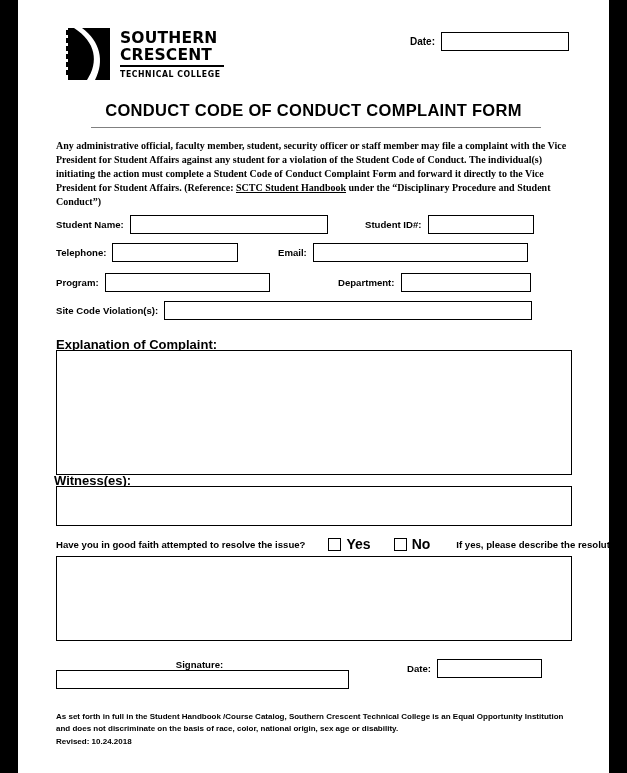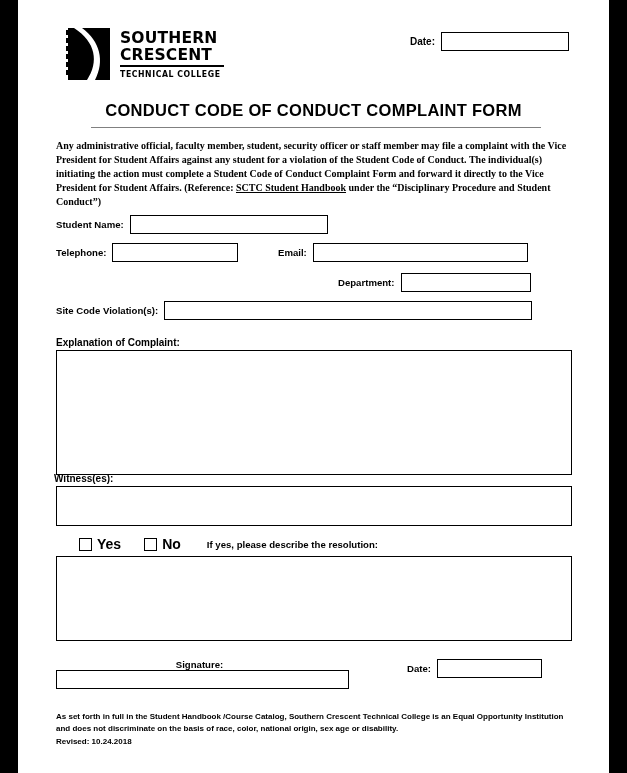--- a/index.html
+++ b/index.html
@@ -178,21 +178,21 @@
   .w-id      { width: 106px; }
   .w-tel     { width: 126px; }
   .w-email   { width: 215px; }
   .w-program { width: 165px; }
   .w-dept    { width: 130px; }
   .w-site    { width: 368px; }
 
   
   .sec-label {
     position: absolute;
-    font-size: 10px;
+    font-size: 13px;
     font-weight: bold;
     color: #000;
   }
   .area {
     position: absolute;
     border: 1.6px solid #000;
     background: #fff;
     box-sizing: border-box;
   }
 
@@ -305,49 +305,58 @@
     <div class="title">CONDUCT CODE OF CONDUCT COMPLAINT FORM</div>
     <div class="title-rule"></div>
 
     <div class="intro"><span>Any administrative official, faculty member, student, security officer or staff member may file a complaint with the Vice President for Student Affairs against any student for a violation of the Student Code of Conduct. The individual(s) initiating the action must complete a Student Code of Conduct Complaint Form and forward it directly to the Vice President for Student Affairs.  (Reference: </span><span class="link">SCTC Student Handbook</span><span> under the “Disciplinary Procedure and Student Conduct”)</span></div>
 
     <div class="fld row-name">
       <span class="lbl">Student Name:</span>
       <div class="box w-name"></div>
     </div>
 
+    <div class="fld row-id">
+      <span class="lbl">Student ID#:</span>
+      <div class="box w-id"></div>
+    </div>
 
     <div class="fld row-tel">
       <span class="lbl">Telephone:</span>
       <div class="box w-tel"></div>
     </div>
 
     <div class="fld row-email">
       <span class="lbl">Email:</span>
       <div class="box w-email"></div>
     </div>
 
+    <div class="fld row-program">
+      <span class="lbl">Program:</span>
+      <div class="box w-program"></div>
+    </div>
 
     <div class="fld row-dept">
       <span class="lbl">Department:</span>
       <div class="box w-dept"></div>
     </div>
 
     <div class="fld row-site">
       <span class="lbl">Site Code Violation(s):</span>
       <div class="box w-site"></div>
     </div>
 
     <div class="sec-label lbl-expl">Explanation of Complaint:</div>
     <div class="area area-expl"></div>
 
     <div class="sec-label lbl-wit">Witness(es):</div>
     <div class="area area-wit"></div>
 
     <div class="gf-row">
+      <span class="gf-q">Have you in good faith attempted to resolve the issue?</span>
       <span class="cbx"></span>
       <span class="cbx-lbl">Yes</span>
       <span class="cbx"></span>
       <span class="cbx-lbl">No</span>
       <span class="gf-tail">If yes, please describe the resolution:</span>
     </div>
     <div class="area area-res"></div>
 
     <div class="fld row-sig">
       <span class="lbl">Signature:</span>

